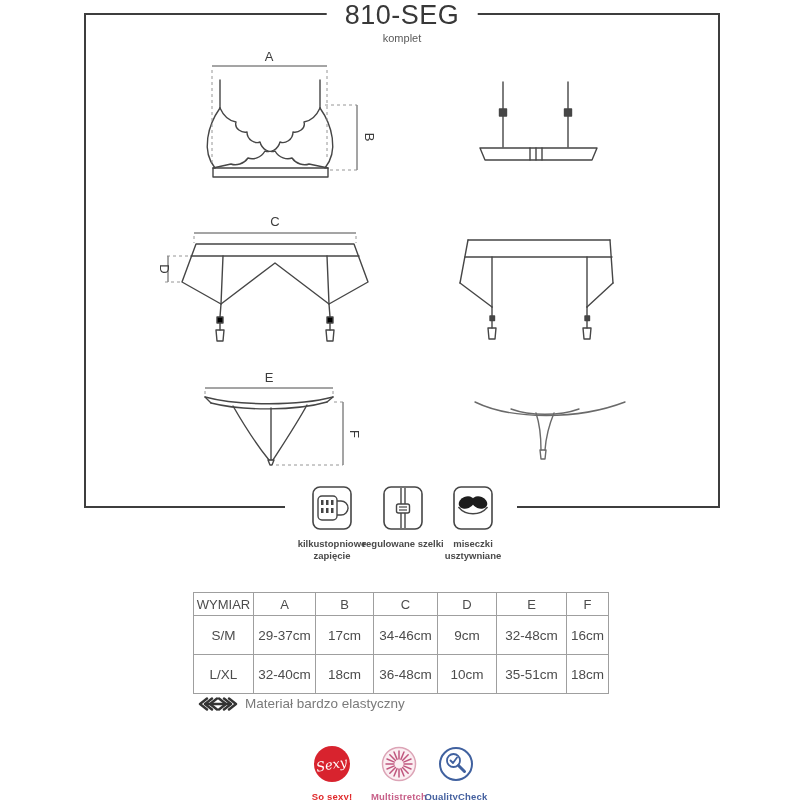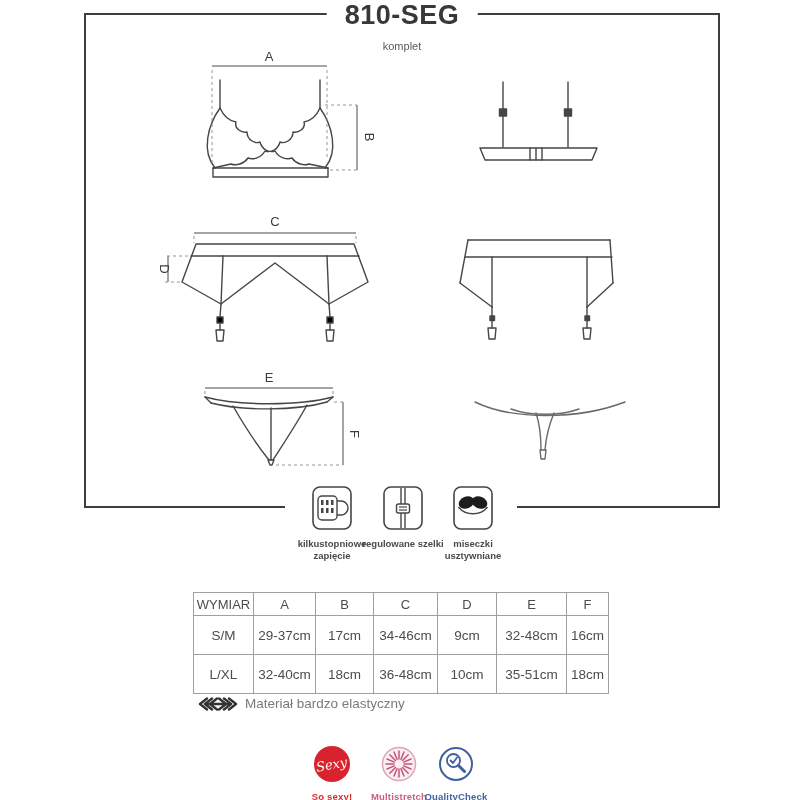--- a/index.html
+++ b/index.html
@@ -4,22 +4,22 @@
 <style>
   html,body { margin:0; padding:0; background:#fff; }
   .sheet { position:relative; width:800px; height:800px; background:#fff;
            font-family:"Liberation Sans", sans-serif; overflow:hidden; }
 
   .frame { position:absolute; left:84px; top:13px; width:632px; height:491px;
            border:2px solid #3e3e3e; }
 
   .title-block { position:absolute; left:402px; top:1px; transform:translateX(-50%);
                  background:#fff; padding:0 18px; text-align:center; z-index:3; }
-  .title { font-size:27px; font-weight:bold; color:#383838; letter-spacing:.5px; line-height:1.1; }
-  .subtitle { font-size:11px; color:#5a5a5a; margin-top:9px; }
+  .title { font-size:27px; font-weight:normal; color:#383838; letter-spacing:.5px; line-height:1.1; }
+  .subtitle { font-size:11px; color:#5a5a5a; margin-top:1px; }
 
   .drawings { position:absolute; left:84px; top:13px; z-index:1; }
   .drawings path, .drawings line { fill:none; }
 
   .features { position:absolute; left:285px; top:486px; width:232px; height:92px;
               background:#fff; z-index:4; }
   .feature { position:absolute; top:0; transform:translateX(-50%); text-align:center; width:84px; }
   .feature-label { margin-top:4px; font-size:9.5px; font-weight:bold; color:#4a4a4a; line-height:1.3; }
 
   .size-table { position:absolute; left:193px; top:592px; border-collapse:collapse; z-index:2; }

